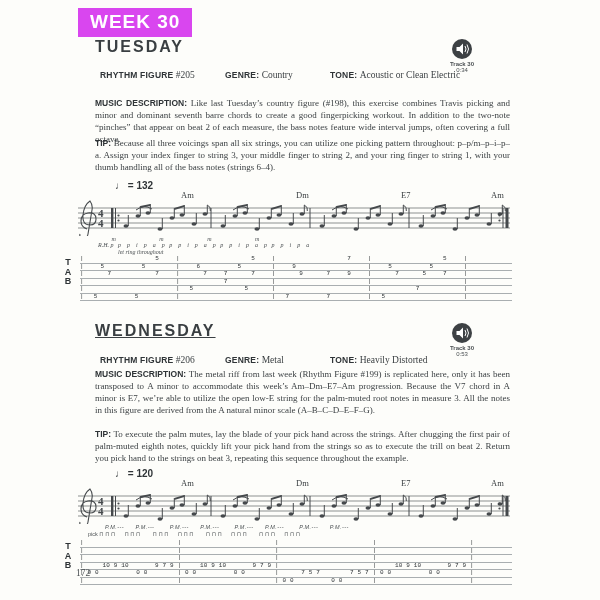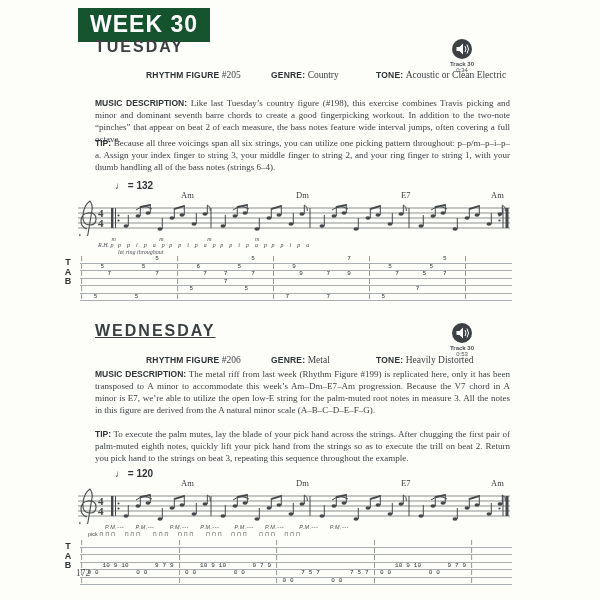--- a/index.html
+++ b/index.html
@@ -1,26 +1,26 @@
 <!DOCTYPE html>
 <html><head>
 <meta charset="utf-8">
 <style>
   html,body{margin:0;padding:0;background:#e8e8e4;}
   .page{position:relative;width:600px;height:600px;background:#fdfdfa;font-family:"Liberation Sans",sans-serif;color:#33383b;overflow:hidden;box-shadow:0 0 4px rgba(0,0,0,.2);}
   
-  .weekbox{position:absolute;left:78px;top:8px;background:#14532d;color:#fff;font-weight:bold;font-size:23px;letter-spacing:1px;padding:3px 12px 4px 12px;}
+  .weekbox{position:absolute;left:78px;top:8px;background:#d946ef;color:#fff;font-weight:bold;font-size:19px;letter-spacing:1px;padding:3px 12px 4px 12px;}
   .dayhead{position:absolute;left:95px;font-weight:bold;font-size:16px;letter-spacing:2px;color:#3a3f42;}
   
   .audio{position:absolute;width:60px;text-align:center;}
   .audio .tlabel{font-size:6px;font-weight:bold;color:#4a4f52;margin-top:1px;}
   .audio .ttime{font-size:6px;color:#4a4f52;}
   
   .meta{position:absolute;left:100px;width:420px;font-size:8.5px;}
-  .meta .lbl{font-weight:bold;letter-spacing:.2px;color:#2f3437;margin-left:46px;}
+  .meta .lbl{font-weight:bold;letter-spacing:.2px;color:#2f3437;}
   .meta .val{font-family:"Liberation Serif",serif;font-size:9.5px;color:#3a3f42;}
   .meta .m1{position:absolute;left:0;}
   .meta .m2{position:absolute;left:125px;}
   .meta .m3{position:absolute;left:230px;}
   
   .para{position:absolute;left:95px;width:415px;font-family:"Liberation Serif",serif;font-size:9px;line-height:12px;text-align:justify;color:#3a3f42;}
   .para .plbl{font-family:"Liberation Sans",sans-serif;font-weight:bold;font-size:8.5px;color:#2f3437;}
   
   .notation{position:absolute;left:60px;width:480px;}
   .tempo{position:absolute;left:55px;top:0;font-size:10px;font-weight:bold;color:#2f3437;}

